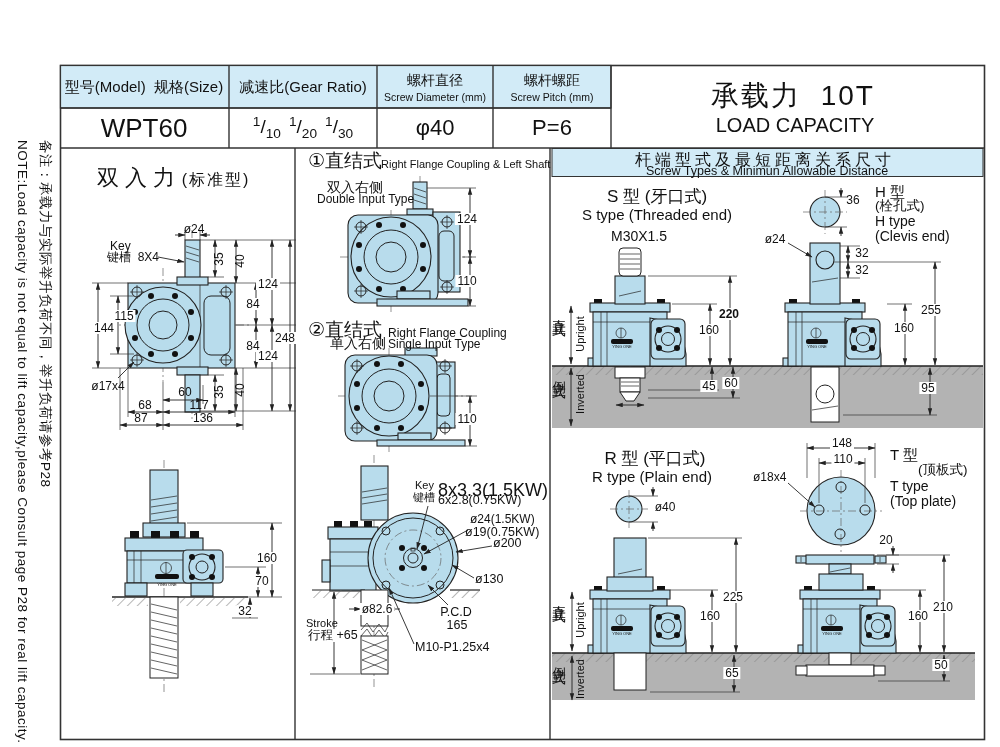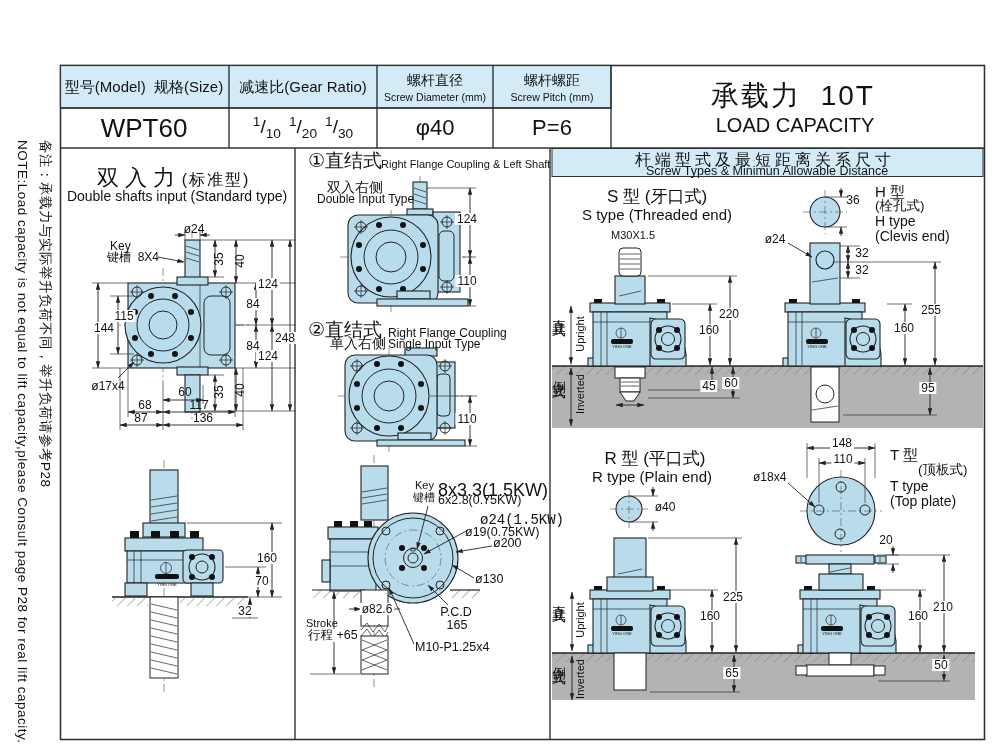--- a/index.html
+++ b/index.html
@@ -492,21 +492,20 @@
 <span class="C" style="left:144px;top:128px;font-size:26px;">WPT60</span>
 <span class="C" style="left:303px;top:128px;font-size:19px;"><span class="fr"><sup>1</sup>/<sub>10</sub></span><span class="fr"><sup>1</sup>/<sub>20</sub></span><span class="fr"><sup>1</sup>/<sub>30</sub></span></span>
 <span class="C" style="left:435px;top:128px;font-size:22px;">φ40</span>
 <span class="C" style="left:552px;top:128px;font-size:22px;">P=6</span>
 
 <span class="C pre" style="left:793px;top:96px;font-size:28px;letter-spacing:2px;">承载力  10T</span>
 <span class="C" style="left:795px;top:125px;font-size:20px;">LOAD CAPACITY</span>
 
 <span class="C" style="left:139px;top:178px;font-size:22px;letter-spacing:6px;">双入力</span>
 <span class="C" style="left:216px;top:180px;font-size:16px;letter-spacing:2px;">(标准型)</span>
-<span class="C" style="left:177px;top:197px;font-size:14px;">Double shafts input (Standard type)</span>
 <span class="L" style="left:110px;top:240px;font-size:12px;">Key</span>
 <span class="L pre" style="left:107px;top:251px;font-size:12px;">键槽  8X4</span>
 <span class="C d" style="left:194px;top:230px;">ø24</span>
 <span class="C d rot" style="left:220px;top:259px;">35</span>
 <span class="C d rot" style="left:241px;top:261px;">40</span>
 <span class="C d wb" style="left:268px;top:284px;">124</span>
 <span class="C d wb" style="left:253px;top:304px;">84</span>
 <span class="C d wb" style="left:285px;top:338px;">248</span>
 <span class="C d wb" style="left:253px;top:346px;">84</span>
 <span class="C d wb" style="left:268px;top:356px;">124</span>
@@ -533,42 +532,42 @@
 <span class="C d wb" style="left:467px;top:281px;">110</span>
 <span class="L" style="left:308px;top:320px;font-size:19px;"><span>②</span><span>直结式</span></span>
 <span class="L" style="left:388px;top:327px;font-size:12px;">Right Flange Coupling</span>
 <span class="L" style="left:330px;top:336px;font-size:14px;">单入右侧</span>
 <span class="L" style="left:388px;top:338px;font-size:12px;">Single Input Type</span>
 <span class="C d wb" style="left:467px;top:419px;">110</span>
 <span class="L" style="left:415px;top:479px;font-size:11px;">Key</span>
 <span class="L" style="left:413px;top:491px;font-size:11px;">键槽</span>
 <span class="L" style="left:438px;top:481px;font-size:18px;">8x3.3(1.5KW)</span>
 <span class="L" style="left:438px;top:494px;font-size:12.5px;">6x2.8(0.75KW)</span>
-<span class="L" style="left:480px;top:513px;font-size:14px;font-family:Liberation Mono, monospace;">ø24(1.5KW)</span>
+<span class="L" style="left:470px;top:513px;font-size:12px;">ø24(1.5KW)</span>
 <span class="L" style="left:465px;top:526px;font-size:12.5px;">ø19(0.75KW)</span>
 <span class="L" style="left:493px;top:537px;font-size:12.5px;">ø200</span>
 <span class="L" style="left:475px;top:573px;font-size:12.5px;">ø130</span>
 <span class="C" style="left:456px;top:613px;font-size:12.5px;">P.C.D</span>
 <span class="C" style="left:457px;top:626px;font-size:12.5px;">165</span>
 <span class="L" style="left:415px;top:641px;font-size:12.5px;">M10-P1.25x4</span>
 <span class="C d wb" style="left:377px;top:609px;">ø82.6</span>
 <span class="L" style="left:306px;top:617px;font-size:11px;">Stroke</span>
 <span class="L wb" style="left:306px;top:629px;font-size:12.5px;">行程 +65</span>
 
 <span class="C" style="left:767px;top:172px;font-size:12.5px;">Screw Types &amp; Minimun Allowable Distance</span>
 <span class="C" style="left:765px;top:160px;font-size:16px;letter-spacing:4px;">杆端型式及最短距离关系尺寸</span>
 
 <span class="C" style="left:657px;top:197px;font-size:17px;">S 型 (牙口式)</span>
 <span class="C" style="left:657px;top:215px;font-size:15px;">S type (Threaded end)</span>
-<span class="L" style="left:611px;top:229px;font-size:11px;">M30X1.5</span>
+<span class="L" style="left:611px;top:229px;font-size:14px;">M30X1.5</span>
 <span class="vcn" style="left:552px;top:308px;">直立式</span>
 <span class="ven" style="left:580px;top:334px;">Upright</span>
 <span class="vcn" style="left:552px;top:370px;">倒立式</span>
 <span class="ven" style="left:580px;top:394px;">Inverted</span>
-<span class="C d wb" style="left:729px;top:314px;">220</span>
+<span class="C d wb" style="left:729px;top:314px;font-weight:bold;">220</span>
 <span class="C d wb" style="left:709px;top:330px;">160</span>
 <span class="C d wb" style="left:731px;top:383px;">60</span>
 <span class="C d wb" style="left:709px;top:386px;">45</span>
 <span class="logo" style="left:622px;top:346px;">YING ONE</span>
 
 <span class="L" style="left:875px;top:184px;font-size:15px;">H 型</span>
 <span class="L" style="left:875px;top:199px;font-size:13.5px;">(栓孔式)</span>
 <span class="L" style="left:875px;top:214px;font-size:14px;">H type</span>
 <span class="L" style="left:875px;top:229px;font-size:14px;">(Clevis end)</span>
 <span class="C d" style="left:853px;top:201px;">36</span>

